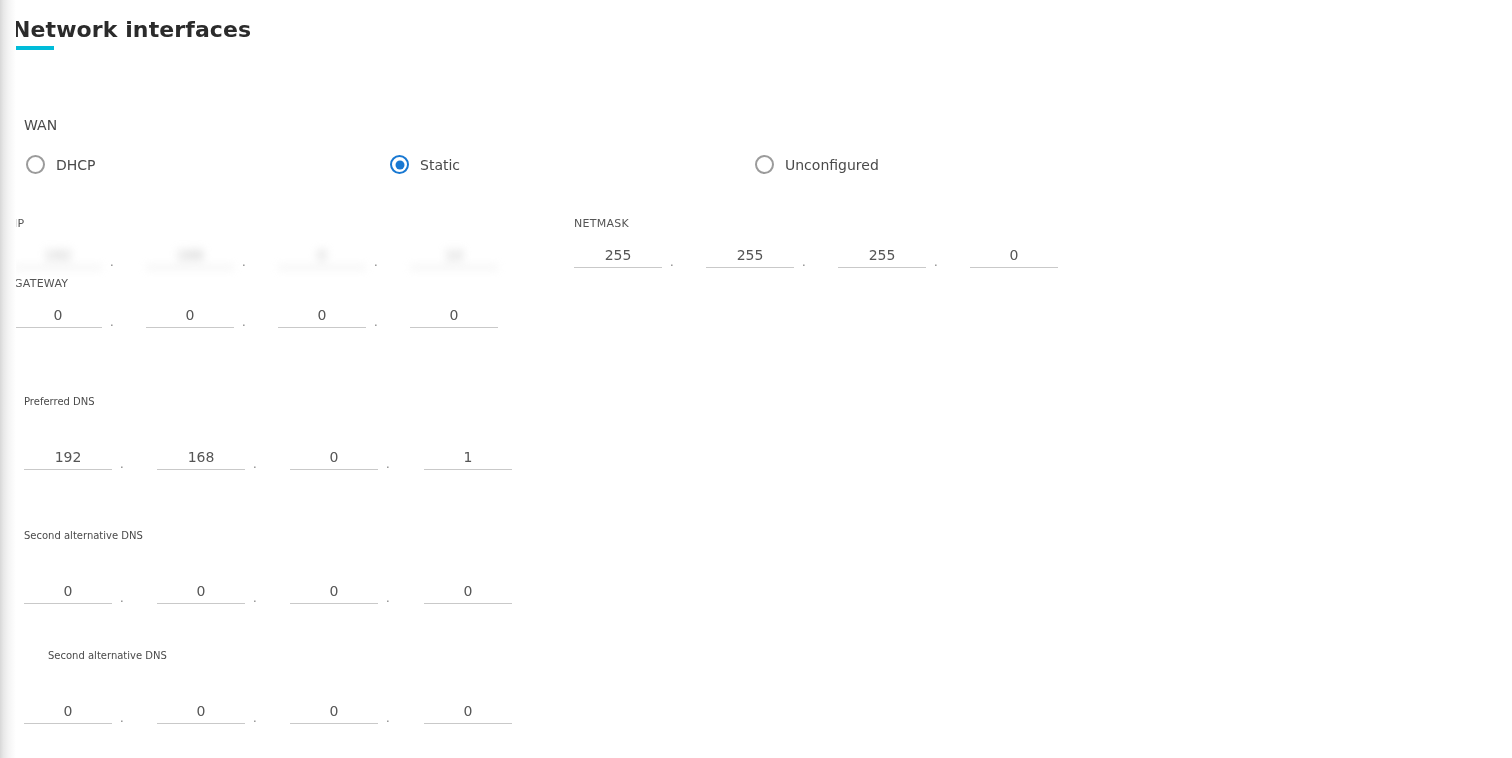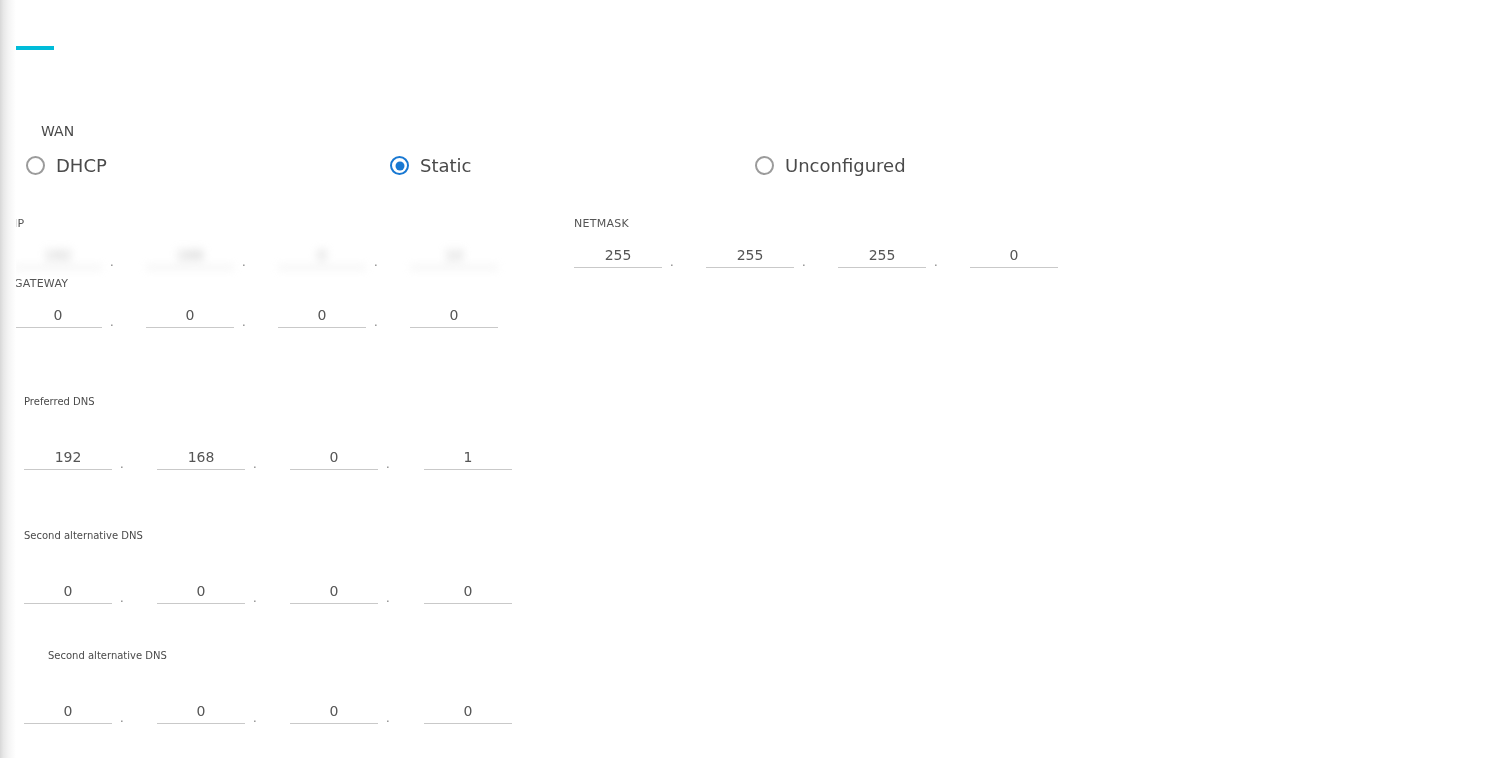--- a/index.html
+++ b/index.html
@@ -75,21 +75,21 @@
   .radio-ring.checked::after {
     content: "";
     position: absolute;
     left: 50%; top: 50%;
     transform: translate(-50%, -50%);
     width: 9px; height: 9px;
     border-radius: 50%;
     background: #1878d2;
   }
   .radio-text {
-    font-size: 18px;
+    font-size: 14px;
     color: #4a4a4a;
   }
 
   
   .field-label-small {
     position: absolute;
     font-size: 11px;
     color: #555;
     letter-spacing: .25px;
     white-space: nowrap;
@@ -151,23 +151,24 @@
     cursor: default;
   }
 </style>
 </head>
 <body>
 
 <div class="left-shade"></div>
 
 <div class="page">
 
+  <div class="page-title">Network interfaces</div>
   <div class="title-accent"></div>
 
-  <div class="section-label" style="left:24px; top:123px;margin-left:17px;">WAN</div>
+  <div class="section-label" style="left:24px; top:117px;">WAN</div>
 
   <div class="radio-opt" style="left:26px; top:155px;">
     <span class="radio-ring"></span>
     <span class="radio-text">DHCP</span>
   </div>
 
   <div class="radio-opt" style="left:390px; top:155px;">
     <span class="radio-ring checked"></span>
     <span class="radio-text">Static</span>
   </div>

